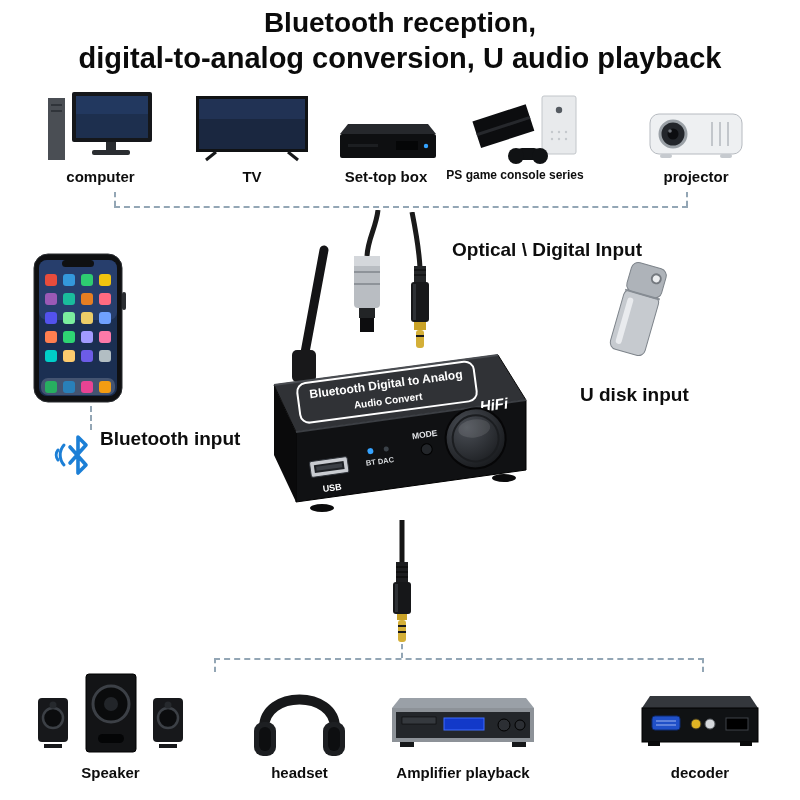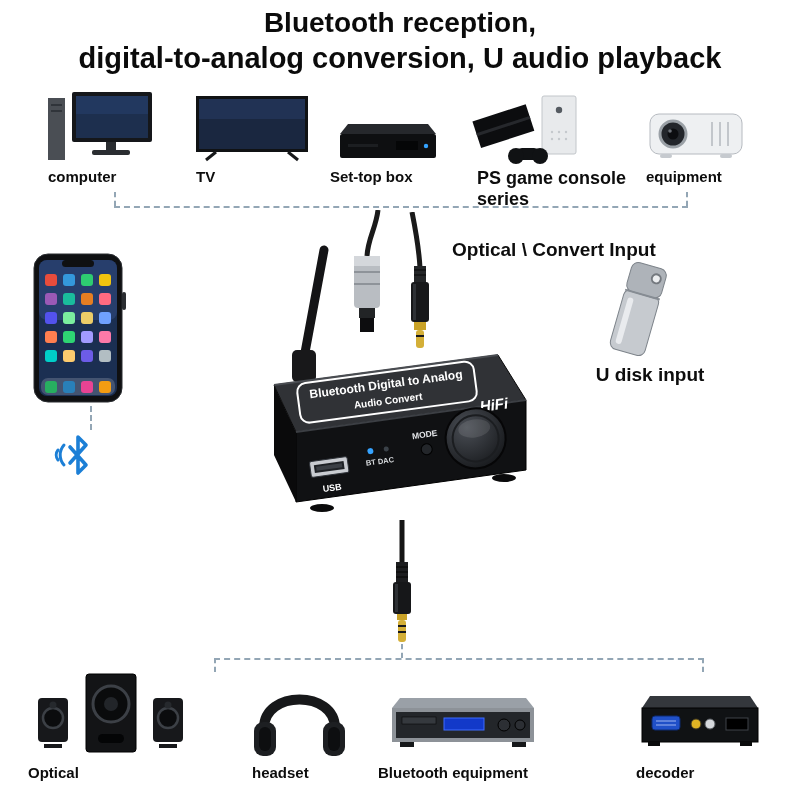--- a/index.html
+++ b/index.html
@@ -2,21 +2,21 @@
 <html><head>
 <meta charset="utf-8">
 <style>
   html,body{margin:0;padding:0;background:#ffffff;}
   .page{position:relative;width:800px;height:800px;background:#ffffff;overflow:hidden;
         font-family:"Liberation Sans", sans-serif;color:#0d0d0d;}
   .abs{position:absolute;}
   .title{position:absolute;left:0;top:6px;width:800px;text-align:center;font-weight:bold;color:#0b0b0b;}
   .title .t1{font-size:28px;line-height:34px;}
   .title .t2{font-size:29px;line-height:36px;}
-  .dev-label{position:absolute;font-weight:bold;color:#0d0d0d;font-size:15px;}
+  .dev-label{position:absolute;font-weight:bold;color:#0d0d0d;text-align:center;font-size:15px;}
   .big-label{position:absolute;font-weight:bold;color:#0d0d0d;font-size:19px;}
   .dash-h{position:absolute;border-top:2px dashed #93a6b5;}
   .dash-v{position:absolute;border-left:2px dashed #93a6b5;}
   svg{display:block;}
 </style>
 </head>
 <body>
 
 <div class="page">
 
@@ -65,34 +65,34 @@
     <circle cx="84" cy="40" r="1.2" fill="#c4c8cc"></circle>
       <circle cx="91" cy="40" r="1.2" fill="#c4c8cc"></circle>
     <circle cx="98" cy="40" r="1.2" fill="#c4c8cc"></circle>
       <circle cx="84" cy="47" r="1.2" fill="#c4c8cc"></circle>
     <circle cx="91" cy="47" r="1.2" fill="#c4c8cc"></circle>
       <circle cx="98" cy="47" r="1.2" fill="#c4c8cc"></circle>
     <rect x="48" y="56" width="24" height="12" rx="6" fill="#101214"></rect>
     <circle cx="48" cy="64" r="8" fill="#101214"></circle>
     <circle cx="72" cy="64" r="8" fill="#101214"></circle>
   </svg>
-  <div class="dev-label" style="left:477px;top:168px;width:170px;font-size:18px">PS game console series</div>
+  <div class="dev-label" style="left:430px;top:168px;width:170px;font-size:12px">PS game console series</div>
 
   <svg class="abs" style="left:646px;top:104px" width="100" height="62" viewBox="0 0 100 62">
     <rect x="4" y="10" width="92" height="40" rx="9" fill="#eef0f2" stroke="#b6bac0"></rect>
     <circle cx="27" cy="30" r="13" fill="#23262b" stroke="#9aa0a6" stroke-width="3"></circle>
     <circle cx="27" cy="30" r="5.5" fill="#0c0d10"></circle>
     <circle cx="24" cy="27" r="1.8" fill="#6b7077"></circle>
     <line x1="66" y1="18" x2="66" y2="42" stroke="#c2c6cb" stroke-width="2"></line>
     <line x1="74" y1="18" x2="74" y2="42" stroke="#c2c6cb" stroke-width="2"></line>
     <line x1="82" y1="18" x2="82" y2="42" stroke="#c2c6cb" stroke-width="2"></line>
     <rect x="14" y="50" width="12" height="4" rx="2" fill="#c6cacf"></rect>
     <rect x="74" y="50" width="12" height="4" rx="2" fill="#c6cacf"></rect>
   </svg>
-  <div class="dev-label" style="left:646px;top:168px;width:100px">equipment</div>
+  <div class="dev-label" style="left:646px;top:168px;width:100px">projector</div>
 
   <div class="dash-v" style="left:114px;top:192px;height:14px"></div>
   <div class="dash-h" style="left:114px;top:206px;width:574px"></div>
   <div class="dash-v" style="left:686px;top:192px;height:14px"></div>
 
   <svg class="abs" style="left:346px;top:210px" width="44" height="134" viewBox="0 0 44 134">
     <path d="M 32 0 C 30 18 22 28 21 46" stroke="#1a1a1a" stroke-width="5" fill="none"></path>
     <rect x="8" y="46" width="26" height="52" rx="4" fill="#b9bdc2"></rect>
     <rect x="8" y="46" width="26" height="10" fill="#d4d7db"></rect>
     <line x1="8" y1="62" x2="34" y2="62" stroke="#8e9399" stroke-width="2"></line>
@@ -106,32 +106,32 @@
     <rect x="10" y="54" width="12" height="16" fill="#232527"></rect>
     <line x1="10" y1="58" x2="22" y2="58" stroke="#101113" stroke-width="1.5"></line>
     <line x1="10" y1="63" x2="22" y2="63" stroke="#101113" stroke-width="1.5"></line>
     <rect x="7" y="70" width="18" height="40" rx="3" fill="#17181a"></rect>
     <rect x="9" y="72" width="3" height="36" fill="#2e3135"></rect>
     <rect x="10" y="110" width="12" height="8" fill="#c9a227"></rect>
     <rect x="12" y="118" width="8" height="18" rx="3" fill="#d4af37"></rect>
     <line x1="12" y1="124" x2="20" y2="124" stroke="#17181a" stroke-width="2"></line>
   </svg>
 
-  <div class="big-label" style="left:452px;top:239px;width:230px">Optical \ Convert Input</div>
+  <div class="big-label" style="left:452px;top:239px;width:230px">Optical \ Digital Input</div>
 
   <svg class="abs" style="left:598px;top:258px" width="80" height="105" viewBox="0 0 80 105">
     <g transform="rotate(16 40 52)">
       <rect x="22" y="34" width="36" height="62" rx="7" fill="#c6cacf" stroke="#7d838a"></rect>
       <rect x="22" y="6" width="36" height="30" rx="7" fill="#aeb3b9" stroke="#7d838a"></rect>
       <line x1="22" y1="36" x2="58" y2="36" stroke="#868c93" stroke-width="2"></line>
       <circle cx="49" cy="17" r="4.5" fill="#eceef0" stroke="#74797f" stroke-width="2"></circle>
       <rect x="27" y="42" width="6" height="48" rx="3" fill="#e9ebee"></rect>
     </g>
   </svg>
-  <div class="big-label" style="left:580px;top:364px;width:140px;text-align:center">U disk input</div>
+  <div class="big-label" style="left:580px;top:384px;width:140px;">U disk input</div>
 
   <svg class="abs" style="left:32px;top:252px" width="98" height="152" viewBox="0 0 98 152">
     <rect x="2" y="2" width="88" height="148" rx="14" fill="#0f1012" stroke="#2a2d31"></rect>
     <rect x="90" y="40" width="4" height="18" rx="2" fill="#2a2d31"></rect>
     <rect x="7" y="8" width="78" height="136" rx="8" fill="#1b2f52"></rect>
     <rect x="7" y="8" width="78" height="60" rx="8" fill="#2c4578" opacity="0.7"></rect>
     <rect x="30" y="8" width="32" height="7" rx="3.5" fill="#0f1012"></rect>
     <g>
       <rect x="13" y="22" width="12" height="12" rx="3" fill="#e74c3c"></rect>
         <rect x="31" y="22" width="12" height="12" rx="3" fill="#3498db"></rect>
@@ -161,20 +161,21 @@
       <rect x="67" y="129" width="12" height="12" rx="3" fill="#f39c12"></rect>
   </svg>
 
   <div class="dash-v" style="left:90px;top:406px;height:24px"></div>
 
   <svg class="abs" style="left:50px;top:434px" width="44" height="42" viewBox="0 0 44 42">
     <path d="M 20,13 L 36,31 L 28,39 L 28,3 L 36,11 L 20,29" stroke="#1c7fd6" stroke-width="3.6" fill="none" stroke-linejoin="round" stroke-linecap="round"></path>
     <path d="M 14,11 A 15,15 0 0 0 14,31" stroke="#1c7fd6" stroke-width="3" fill="none" stroke-linecap="round"></path>
     <path d="M 8,16 A 8,8 0 0 0 8,26" stroke="#1c7fd6" stroke-width="3" fill="none" stroke-linecap="round"></path>
   </svg>
+  <div class="big-label" style="left:100px;top:428px;width:180px">Bluetooth input</div>
 
   <svg class="abs" style="left:258px;top:240px" width="290" height="300" viewBox="0 0 290 300">
     <defs>
       <radialGradient id="knobGrad" cx="38%" cy="30%" r="75%">
         <stop offset="0%" stop-color="#4a4e55"></stop>
           <stop offset="100%" stop-color="#17191c"></stop>
       </radialGradient>
     </defs>
 
     <g>
@@ -245,21 +246,21 @@
     <rect x="70" y="62" width="26" height="9" rx="4.5" fill="#040506"></rect>
     <rect x="10" y="26" width="30" height="44" rx="4" fill="#17181b"></rect>
     <circle cx="25" cy="46" r="10" fill="#0b0c0e" stroke="#3c4046" stroke-width="2.5"></circle>
     <circle cx="25" cy="33" r="3.5" fill="#26292d"></circle>
     <rect x="16" y="72" width="18" height="4" fill="#17181b"></rect>
     <rect x="125" y="26" width="30" height="44" rx="4" fill="#17181b"></rect>
     <circle cx="140" cy="46" r="10" fill="#0b0c0e" stroke="#3c4046" stroke-width="2.5"></circle>
     <circle cx="140" cy="33" r="3.5" fill="#26292d"></circle>
     <rect x="131" y="72" width="18" height="4" fill="#17181b"></rect>
   </svg>
-  <div class="dev-label" style="left:28px;top:764px;width:165px">Optical</div>
+  <div class="dev-label" style="left:28px;top:764px;width:165px">Speaker</div>
 
   <svg class="abs" style="left:252px;top:676px" width="95" height="84" viewBox="0 0 95 84">
     <path d="M 12 52 C 12 14 83 14 83 52" stroke="#17181a" stroke-width="10" fill="none" stroke-linecap="round"></path>
     <rect x="2" y="46" width="22" height="34" rx="9" fill="#1d1f22"></rect>
     <rect x="7" y="51" width="12" height="24" rx="6" fill="#0d0e10"></rect>
     <rect x="71" y="46" width="22" height="34" rx="9" fill="#1d1f22"></rect>
     <rect x="76" y="51" width="12" height="24" rx="6" fill="#0d0e10"></rect>
   </svg>
   <div class="dev-label" style="left:252px;top:764px;width:95px">headset</div>
 
@@ -267,21 +268,21 @@
     <polygon points="8,14 134,14 142,24 0,24" fill="#9aa0a7"></polygon>
     <rect x="0" y="24" width="142" height="34" fill="#8d9298"></rect>
     <rect x="4" y="28" width="134" height="26" fill="#23262a"></rect>
     <rect x="10" y="33" width="34" height="7" fill="#35393e" stroke="#000" stroke-width="0.5"></rect>
     <rect x="52" y="34" width="40" height="12" fill="#1239c9" stroke="#3f6cff"></rect>
     <circle cx="112" cy="41" r="6" fill="#2c2f34" stroke="#000"></circle>
     <circle cx="128" cy="41" r="5" fill="#2c2f34" stroke="#000"></circle>
     <rect x="8" y="58" width="14" height="5" fill="#16181a"></rect>
     <rect x="120" y="58" width="14" height="5" fill="#16181a"></rect>
   </svg>
-  <div class="dev-label" style="left:378px;top:764px;width:170px">Bluetooth equipment</div>
+  <div class="dev-label" style="left:378px;top:764px;width:170px">Amplifier playback</div>
 
   <svg class="abs" style="left:636px;top:688px" width="128" height="66" viewBox="0 0 128 66">
     <polygon points="14,8 114,8 122,20 6,20" fill="#34373c"></polygon>
     <rect x="6" y="20" width="116" height="34" fill="#101214" stroke="#000"></rect>
     <rect x="16" y="28" width="28" height="14" rx="3" fill="#2050c8" stroke="#0c2a70"></rect>
     <line x1="20" y1="33" x2="40" y2="33" stroke="#9db4f0" stroke-width="1"></line>
     <line x1="20" y1="37" x2="40" y2="37" stroke="#9db4f0" stroke-width="1"></line>
     <circle cx="60" cy="36" r="5" fill="#e0b424" stroke="#3a3420"></circle>
     <circle cx="74" cy="36" r="5" fill="#d6d9dd" stroke="#55595e"></circle>
     <rect x="90" y="30" width="22" height="12" fill="#000" stroke="#3f4348"></rect>

